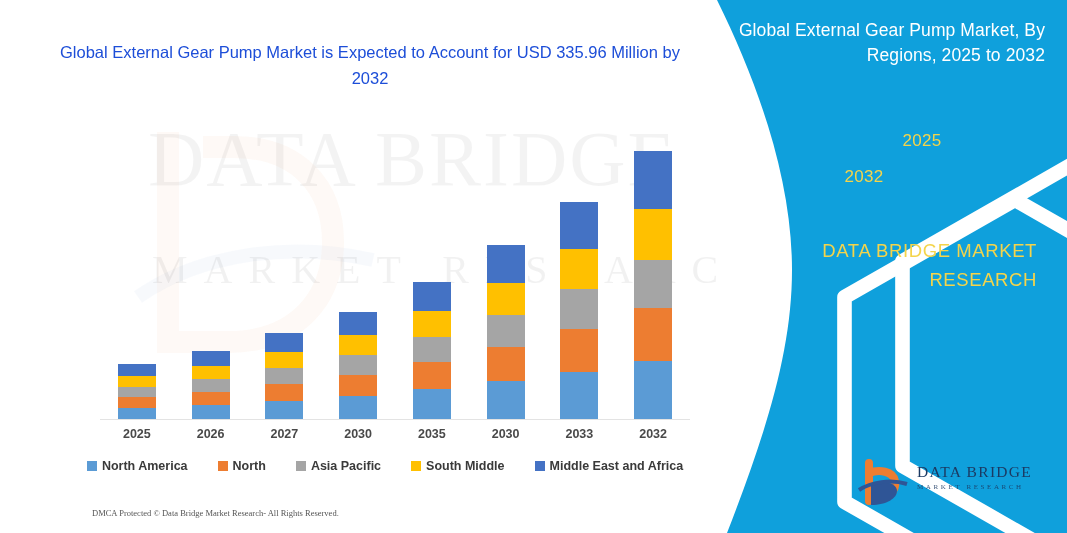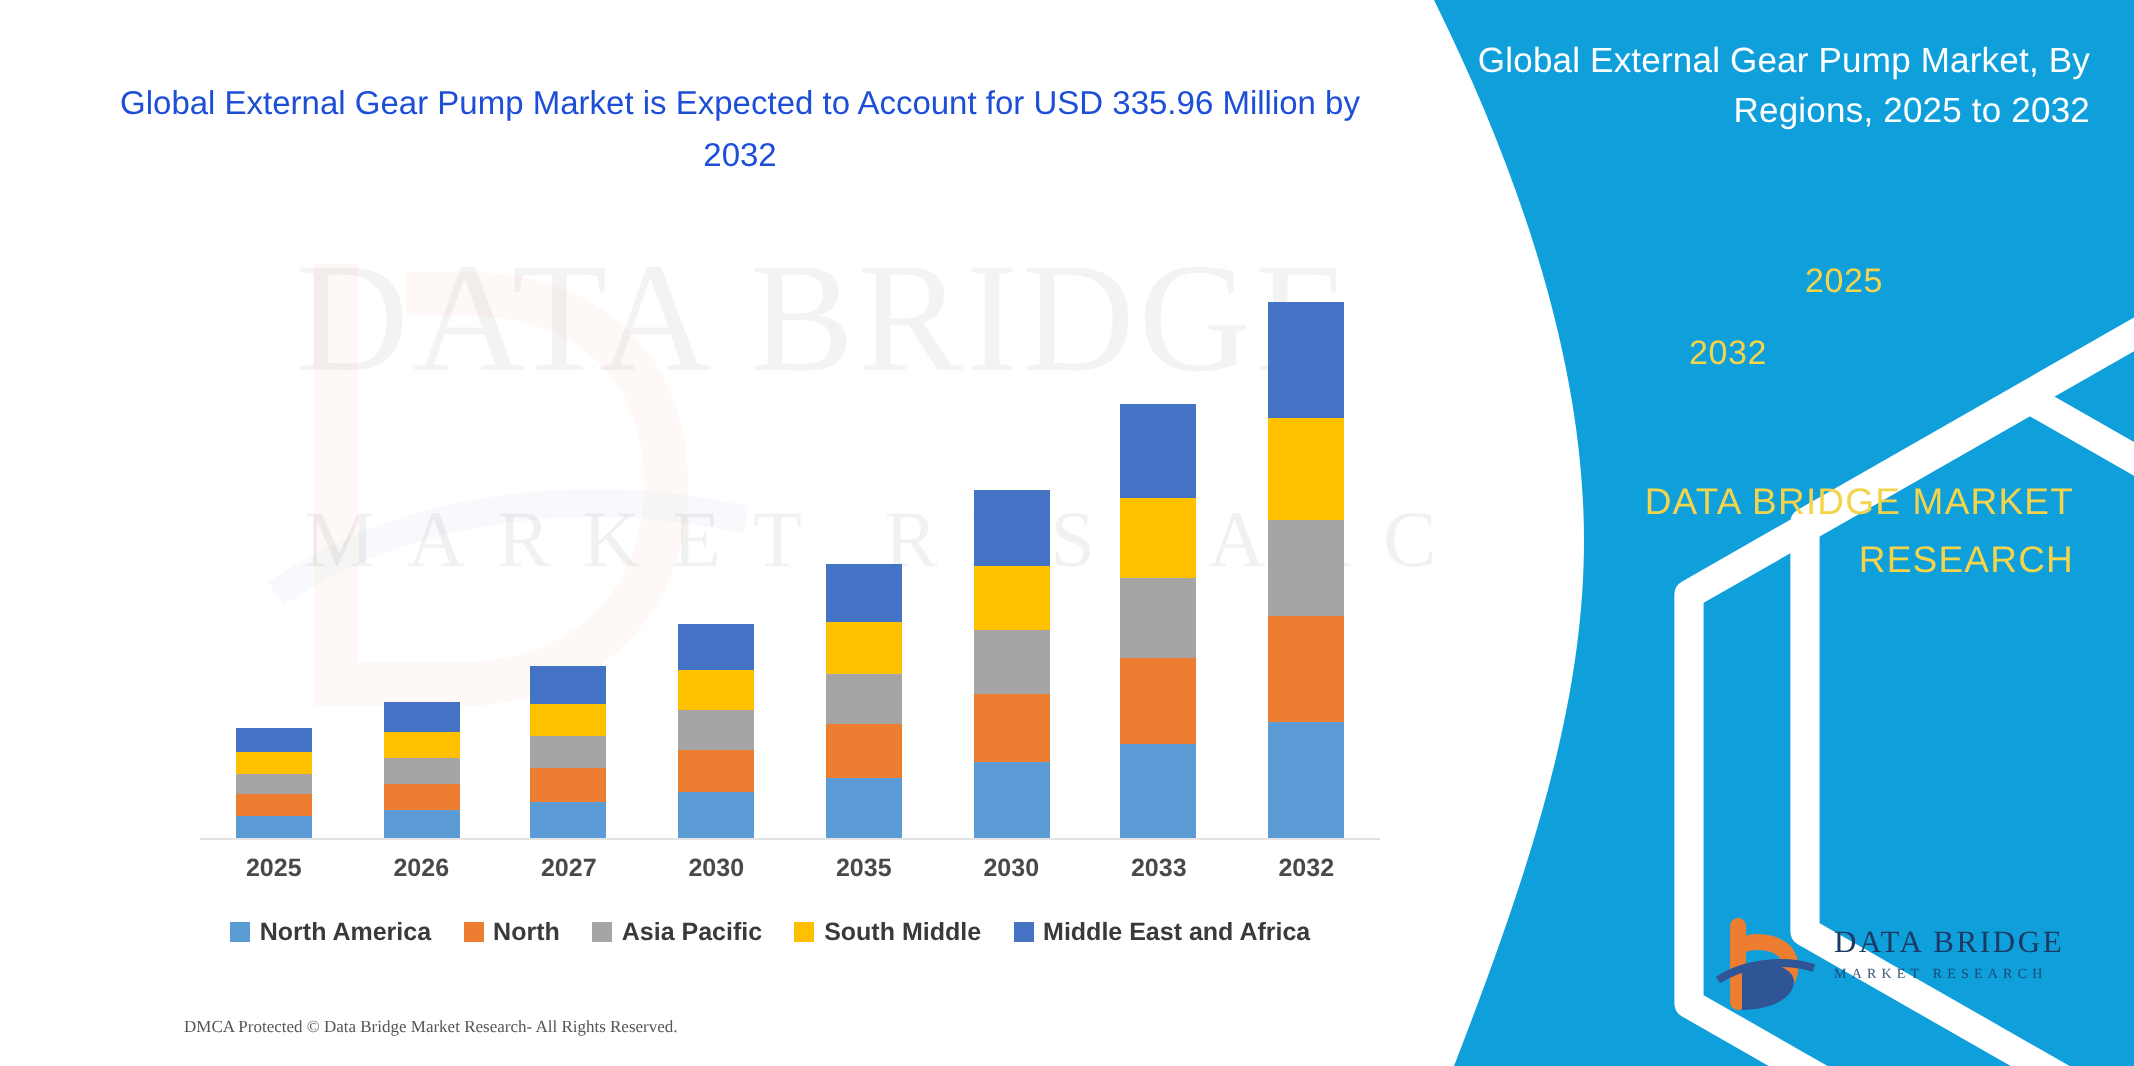--- a/index.html
+++ b/index.html
@@ -101,21 +101,21 @@
     position:absolute; left:100px; top:427px; width:590px; height:20px;
     display:flex; justify-content:space-around; z-index:1;
   }
   .xlabels div{
     width:38px; text-align:center; font-size:12.5px; font-weight:bold; color:#494949;
   }
 
   
   .legend{
     position:absolute; left:40px; top:455px; width:690px; height:22px;
-    display:flex; align-items:center; justify-content:center; gap:16px; z-index:1;
+    display:flex; align-items:center; justify-content:center; gap:30px; z-index:1;
   }
   .lg-item{ display:flex; align-items:center; gap:5px; }
   .lg-box{ width:10px; height:10px; display:inline-block; }
   .lg-label{ font-size:12.5px; font-weight:bold; color:#3a3a3a; white-space:nowrap; }
 
   
   .footer{
     position:absolute; left:0; top:508px; width:730px; height:22px; z-index:1;
     font-family:"Liberation Serif", serif; font-size:8.5px; color:#555;margin-left:20px;
   }

